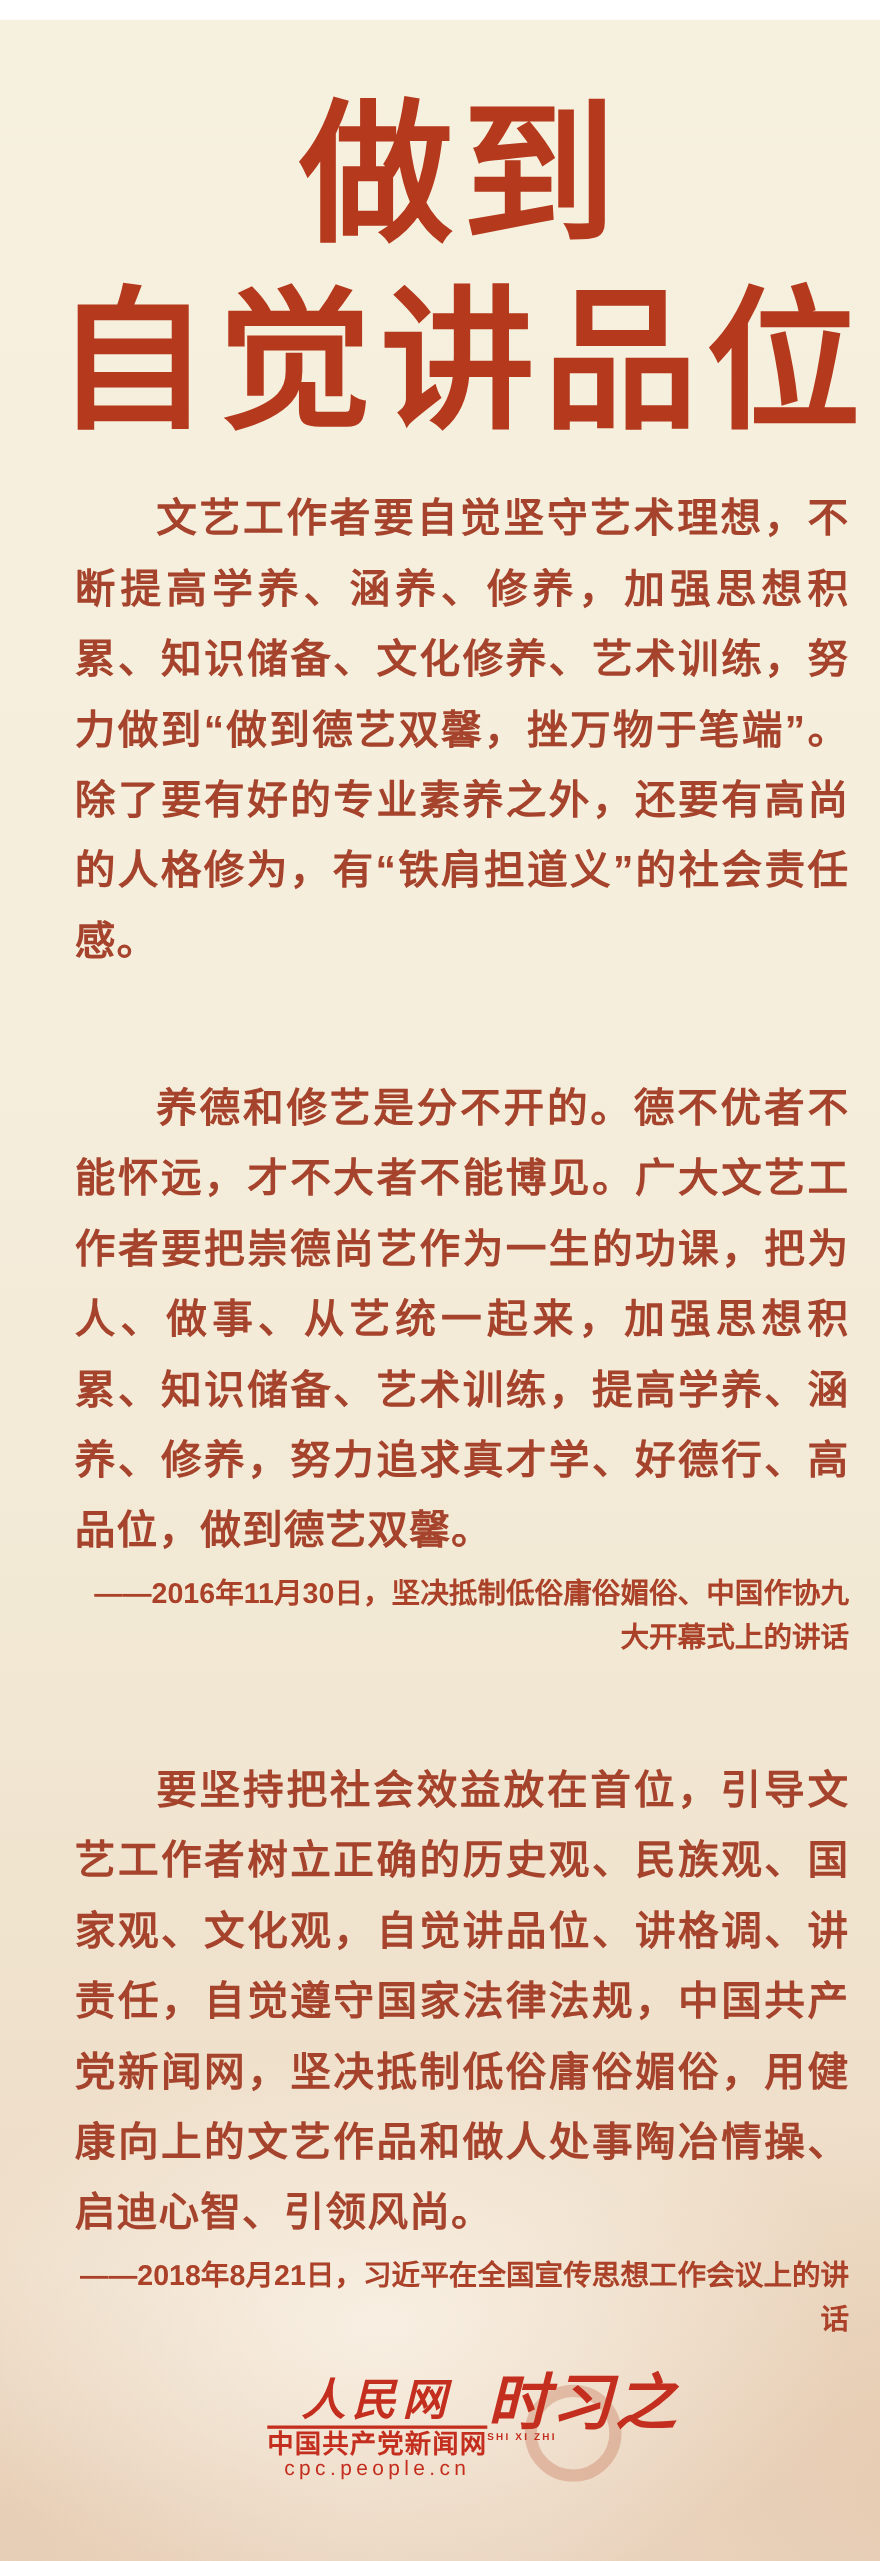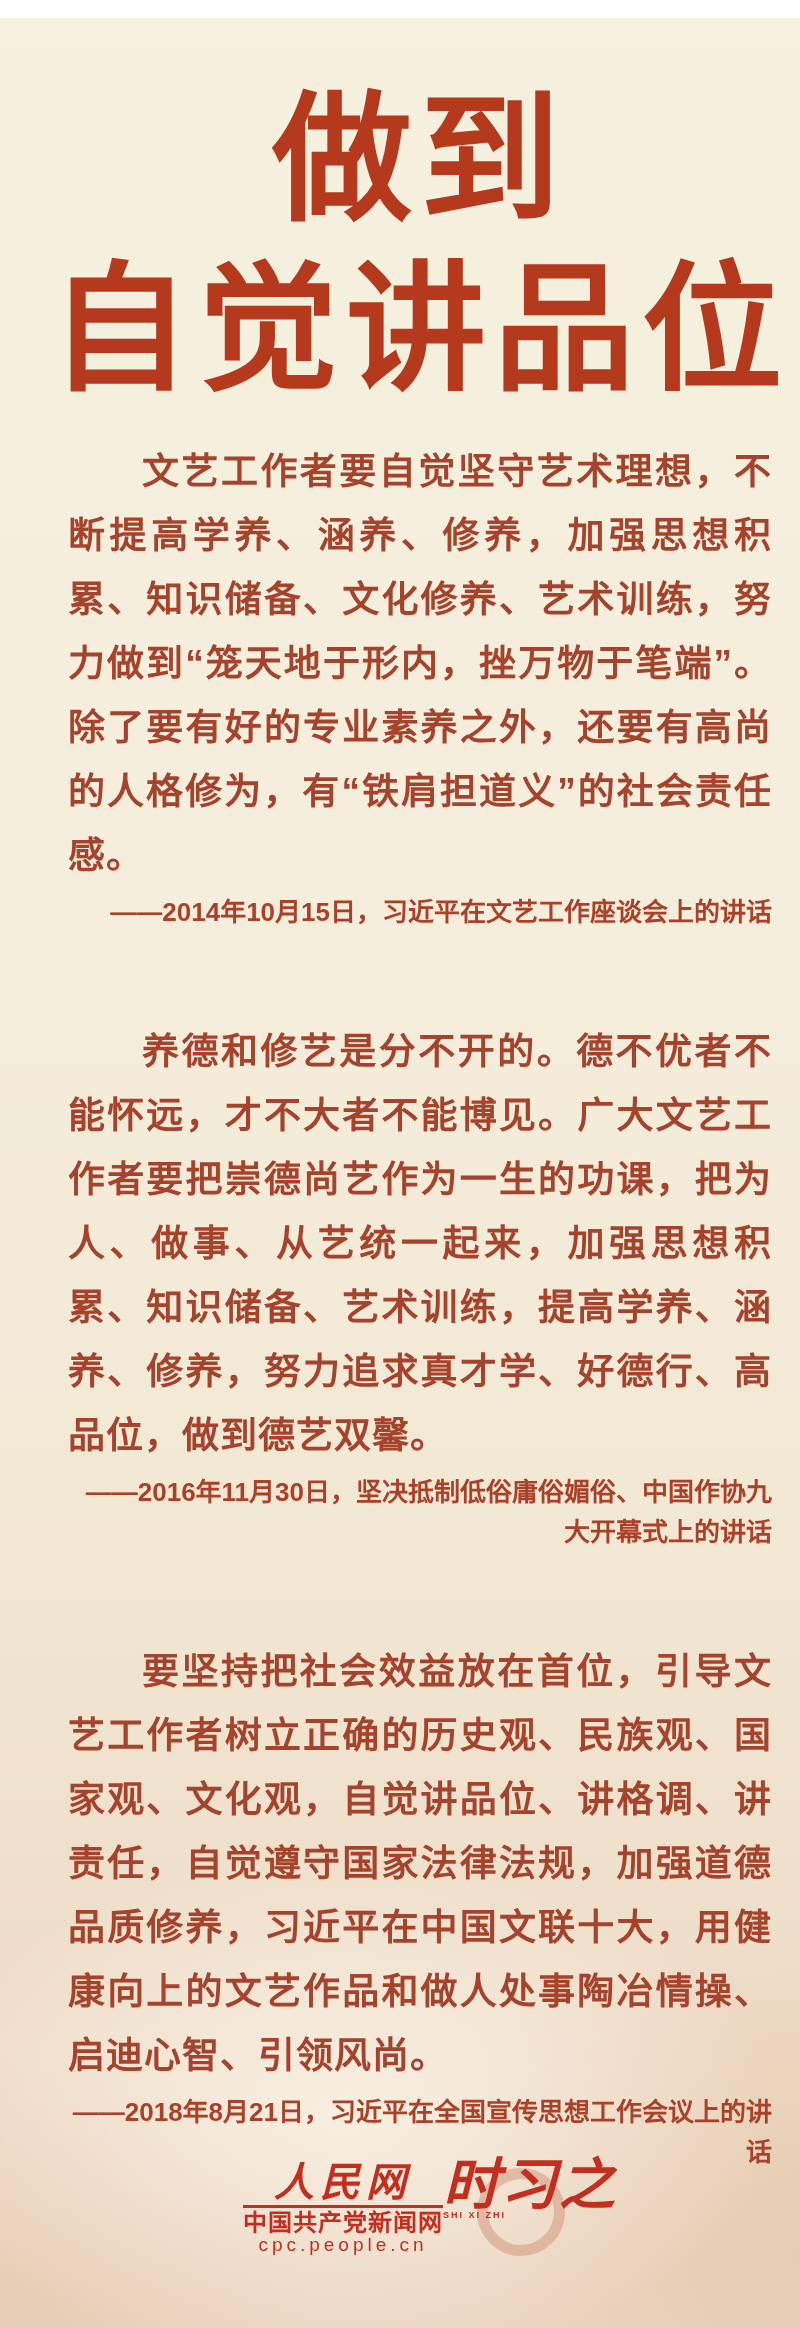--- a/index.html
+++ b/index.html
@@ -112,31 +112,30 @@
 <div class="poster">
 
   <header class="title">
     <div>做到</div>
     <div>自觉讲品位</div>
   </header>
 
   <main class="quotes">
 
     <section class="quote">
-      <p class="quote-text">文艺工作者要自觉坚守艺术理想，不断提高学养、涵养、修养，加强思想积累、知识储备、文化修养、艺术训练，努力做到“笼天地于形内，挫万物于笔端”。除了要有好的专业素养之外，还要有高尚的人格修为，有“铁肩担道义”的社会责任感。</p>
-      <p class="quote-attr">——2014年10月15日，习近平在文艺工作座谈会上的讲话</p>
+      <p class="quote-text">文艺工作者要自觉坚守艺术理想，不断提高学养、涵养、修养，加强思想积累、知识储备、文化修养、艺术训练，努力做到“做到德艺双馨，挫万物于笔端”。除了要有好的专业素养之外，还要有高尚的人格修为，有“铁肩担道义”的社会责任感。</p>
     </section>
 
     <section class="quote">
       <p class="quote-text">养德和修艺是分不开的。德不优者不能怀远，才不大者不能博见。广大文艺工作者要把崇德尚艺作为一生的功课，把为人、做事、从艺统一起来，加强思想积累、知识储备、艺术训练，提高学养、涵养、修养，努力追求真才学、好德行、高品位，做到德艺双馨。</p>
       <p class="quote-attr">——2016年11月30日，坚决抵制低俗庸俗媚俗、中国作协九大开幕式上的讲话</p>
     </section>
 
     <section class="quote">
-      <p class="quote-text">要坚持把社会效益放在首位，引导文艺工作者树立正确的历史观、民族观、国家观、文化观，自觉讲品位、讲格调、讲责任，自觉遵守国家法律法规，加强道德品质修养，习近平在中国文联十大，用健康向上的文艺作品和做人处事陶冶情操、启迪心智、引领风尚。</p>
+      <p class="quote-text">要坚持把社会效益放在首位，引导文艺工作者树立正确的历史观、民族观、国家观、文化观，自觉讲品位、讲格调、讲责任，自觉遵守国家法律法规，中国共产党新闻网，坚决抵制低俗庸俗媚俗，用健康向上的文艺作品和做人处事陶冶情操、启迪心智、引领风尚。</p>
       <p class="quote-attr">——2018年8月21日，习近平在全国宣传思想工作会议上的讲话</p>
     </section>
 
   </main>
 
   <footer class="footer">
 
     <div class="logo-people">
       <div class="people-script">人民网</div>
       <div class="people-underline"></div>

